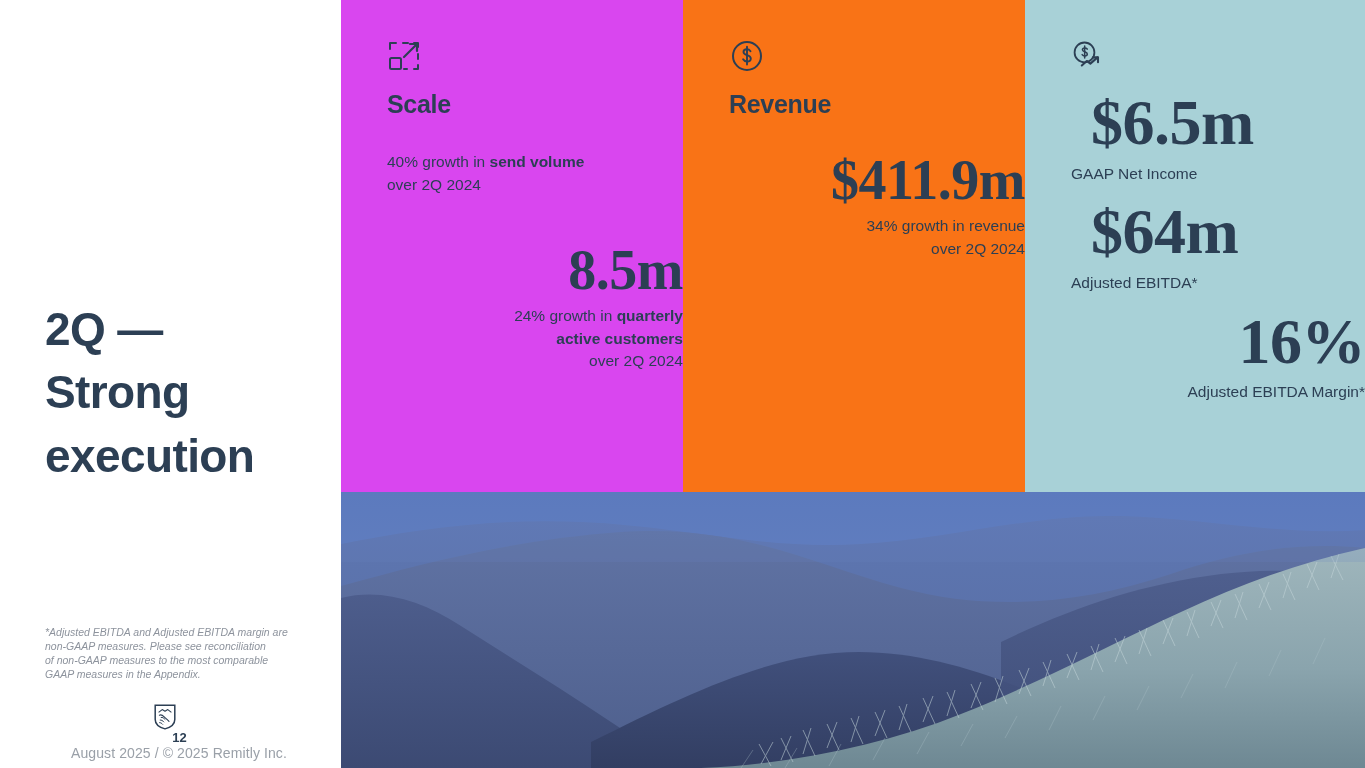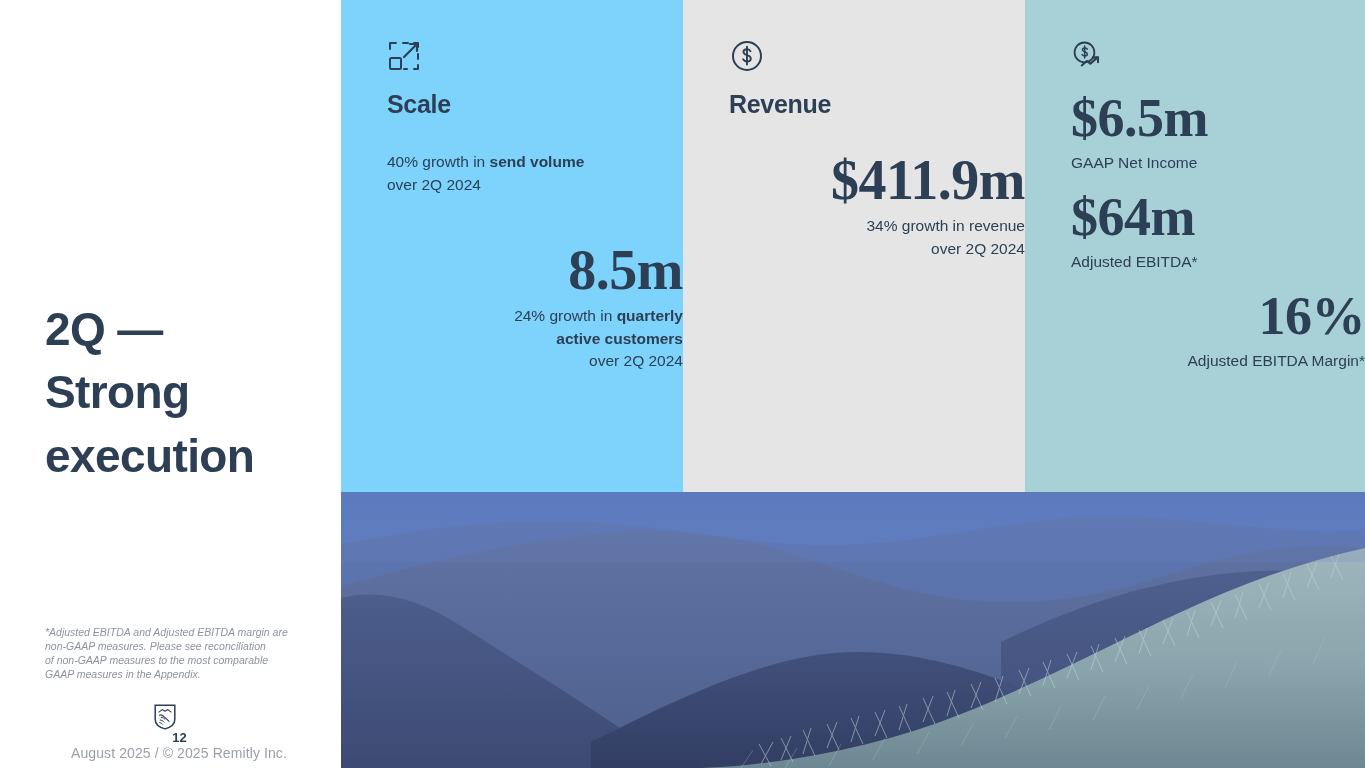--- a/index.html
+++ b/index.html
@@ -95,22 +95,22 @@
     height: 492px;
     display: flex;
     z-index: 4;
   }
 
   .panel {
     position: relative;
     height: 492px;
     padding: 38px 0 0 46px;
   }
-  .panel-0 { width: 342px; background: #7dd3fc; }
-  .panel-1 { width: 342px; background: #e5e5e5; }
+  .panel-0 { width: 342px; background: #d946ef; }
+  .panel-1 { width: 342px; background: #f97316; }
   .panel-2 { width: 340px; background: #a8d1d7; }
 
   .panel-icon { width: 36px; height: 36px; display: block; margin-bottom: 16px; }
 
   .panel-title {
     font-family: "Liberation Sans", sans-serif;
     font-weight: bold;
     font-size: 25px;
     letter-spacing: -0.3px;
     color: #2c3f54;
@@ -137,21 +137,21 @@
     color: #2c3f54;
     white-space: pre-line;
   }
   .metric-desc b { font-weight: bold; }
 
   
   .panel-0 .metric-0 { margin-top: 4px; margin-bottom: 44px; }
   .panel-1 .metric-0 { margin-top: 4px; }
   .panel-2 .metric-0 { margin-top: 4px; margin-bottom: 14px; }
   .panel-2 .metric-1 { margin-bottom: 14px; }
-  .panel-2 .metric-value { font-size: 54px; }
+  .panel-2 .metric-value { font-size: 64px; margin-left: 20px; }
 
   
   .photo {
     position: absolute;
     left: 341px;
     top: 492px;
     width: 1024px;
     height: 276px;
     overflow: hidden;
     z-index: 3;

